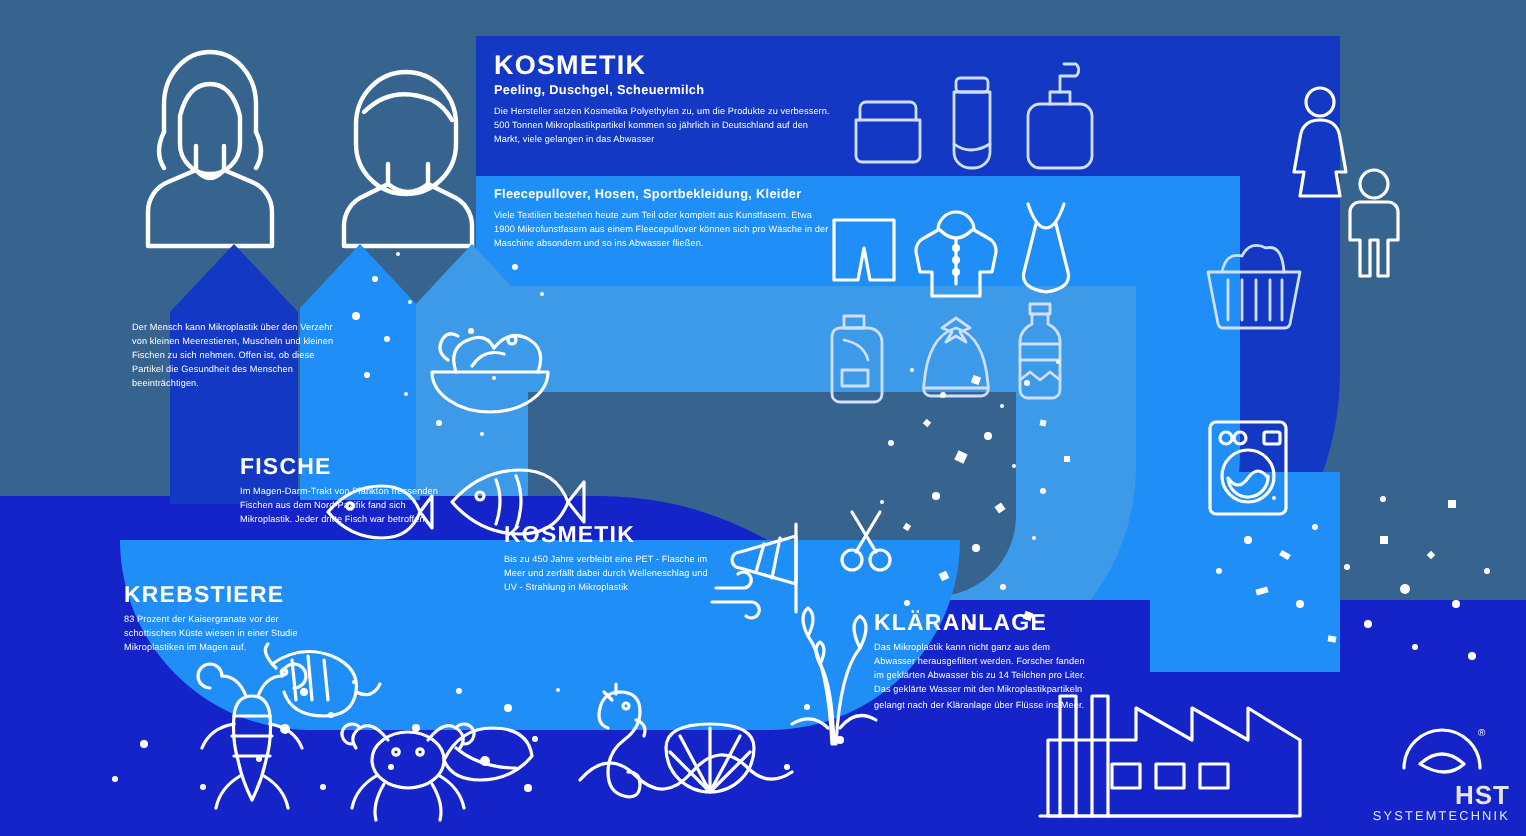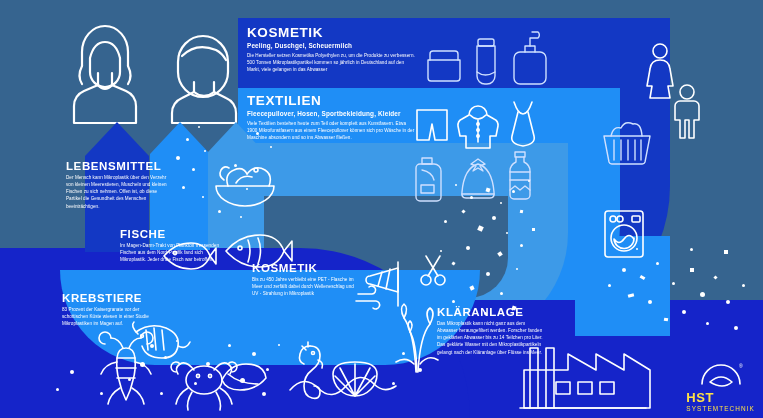--- a/index.html
+++ b/index.html
@@ -102,21 +102,21 @@
 
   .ico{ position:absolute; }
 
   
   .dot{ position:absolute; background:#ffffff; border-radius:50%; }
   .sq{ position:absolute; background:#ffffff; }
 
   
   .logo{
     position:absolute; right:8px; bottom:6px;
-    color:#fde047; text-align:left;
+    color:#e5e5e5; text-align:right;
   }
   .logo .name{ font-size:13px; font-weight:bold; letter-spacing:.5px; }
   .logo .sub{ font-size:6.4px; letter-spacing:1.1px; }
 </style>
 </head>
 <body>
 
 <div id="stage">
 
   <div class="band band-kosmetik"></div>
@@ -175,28 +175,26 @@
     </svg>
   </div>
 
   <div class="block" style="left:247px;top:26px;width:168px;">
     <h2>KOSMETIK</h2>
     <h3>Peeling, Duschgel, Scheuermilch</h3>
     <p>Die Hersteller setzen Kosmetika Polyethylen zu, um die Produkte zu verbessern. 500 Tonnen Mikroplastikpartikel kommen so jährlich in Deutschland auf den Markt, viele gelangen in das Abwasser</p>
   </div>
 
   <div class="block" style="left:247px;top:94px;width:170px;">
-    <h2>TEXTILIEN</h2>
     <h3>Fleecepullover, Hosen, Sportbekleidung, Kleider</h3>
     <p>Viele Textilien bestehen heute zum Teil oder komplett aus Kunstfasern. Etwa 1900 Mikrofunstfasern aus einem Fleecepullover können sich pro Wäsche in der Maschine absondern und so ins Abwasser fließen.</p>
   </div>
 
 
   <div class="block small" style="left:66px;top:160px;width:108px;">
-    <h2>LEBENSMITTEL</h2>
     <p>Der Mensch kann Mikroplastik über den Verzehr von kleinen Meerestieren, Muscheln und kleinen Fischen zu sich nehmen. Offen ist, ob diese Partikel die Gesundheit des Menschen beeinträchtigen.</p>
   </div>
 
   <div class="block small" style="left:120px;top:228px;width:100px;">
     <h2>FISCHE</h2>
     <p>Im Magen-Darm-Trakt von Plankton fressenden Fischen aus dem Nord-Pazifik fand sich Mikroplastik. Jeder dritte Fisch war betroffen.</p>
   </div>
 
   <div class="block small" style="left:62px;top:292px;width:104px;">
     <h2>KREBSTIERE</h2>

